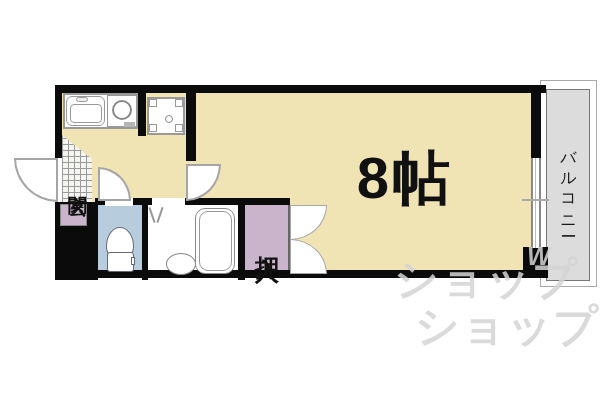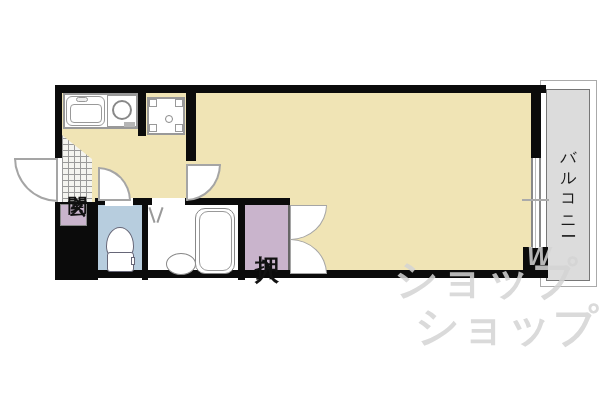--- a/index.html
+++ b/index.html
@@ -174,19 +174,20 @@
   <div class="z4 door door-entrance"></div>
   <div class="z4 door door-main"></div>
   <div class="z4 door door-toilet"></div>
   <div class="z4 door door-closet-top"></div>
   <div class="z4 door door-closet-bot"></div>
 
   <div class="z5 entrance-label">玄関</div>
   <div class="z5 closet-label">押入</div>
   <div class="z5 balcony-label">バルコニー</div>
   <div class="z5 room-label">
+    <div class="room-size">8帖</div>
   </div>
 
   <div class="z6 wm wm-mark">W</div>
   <div class="z6 wm wm-line1">ショップ</div>
   <div class="z6 wm wm-line2">ショップ</div>
 
 </div>
 
 </body></html>

